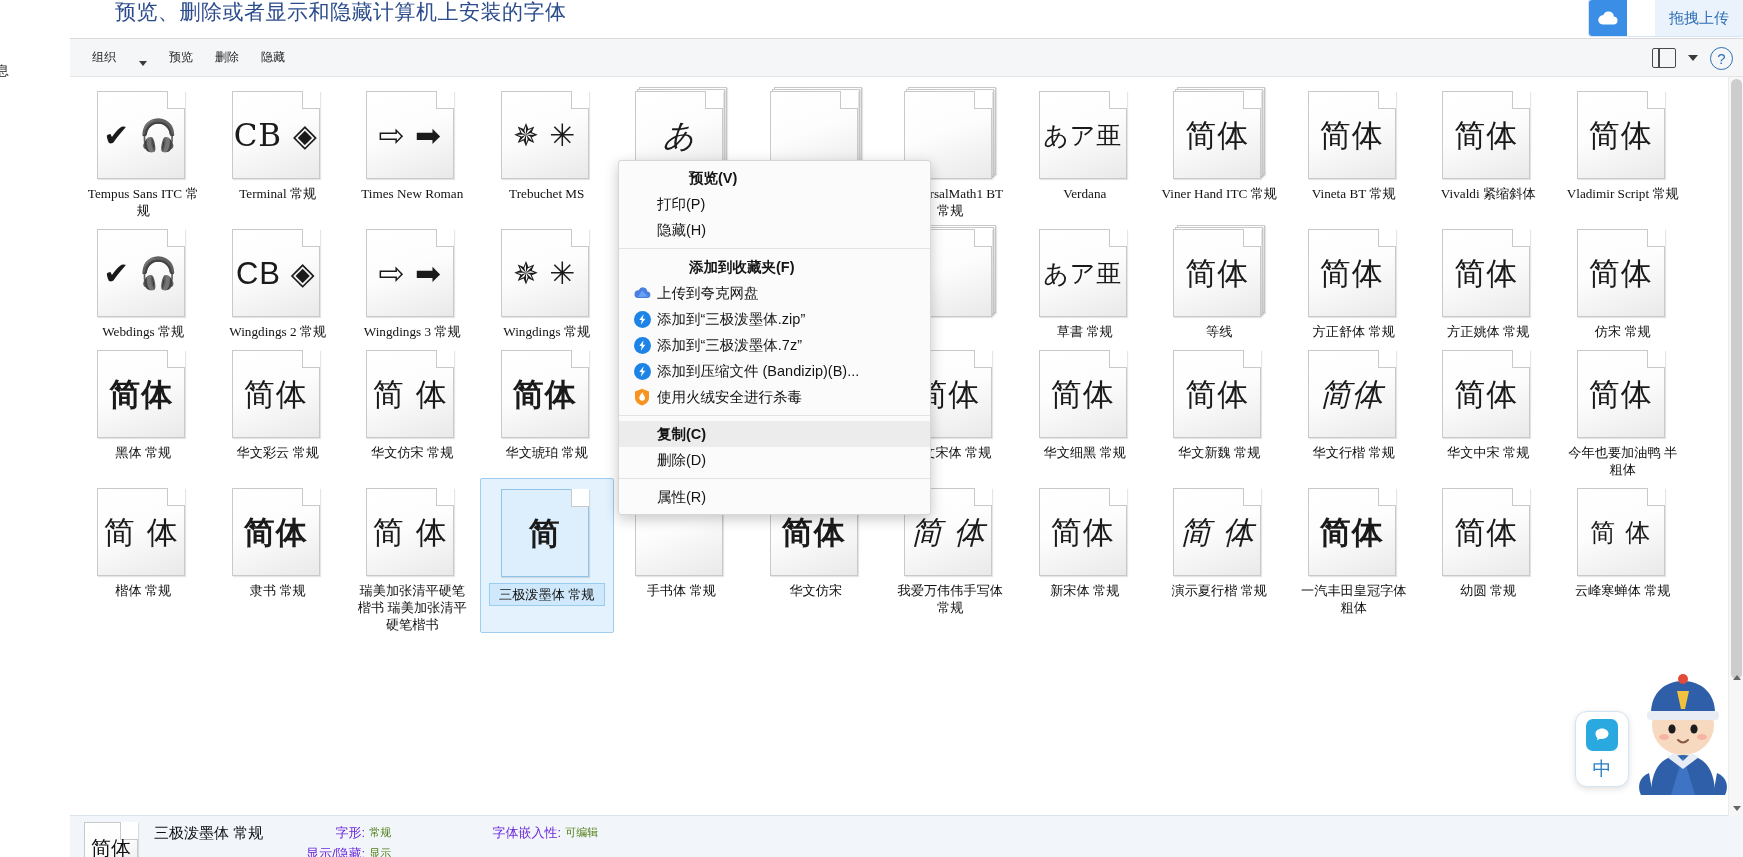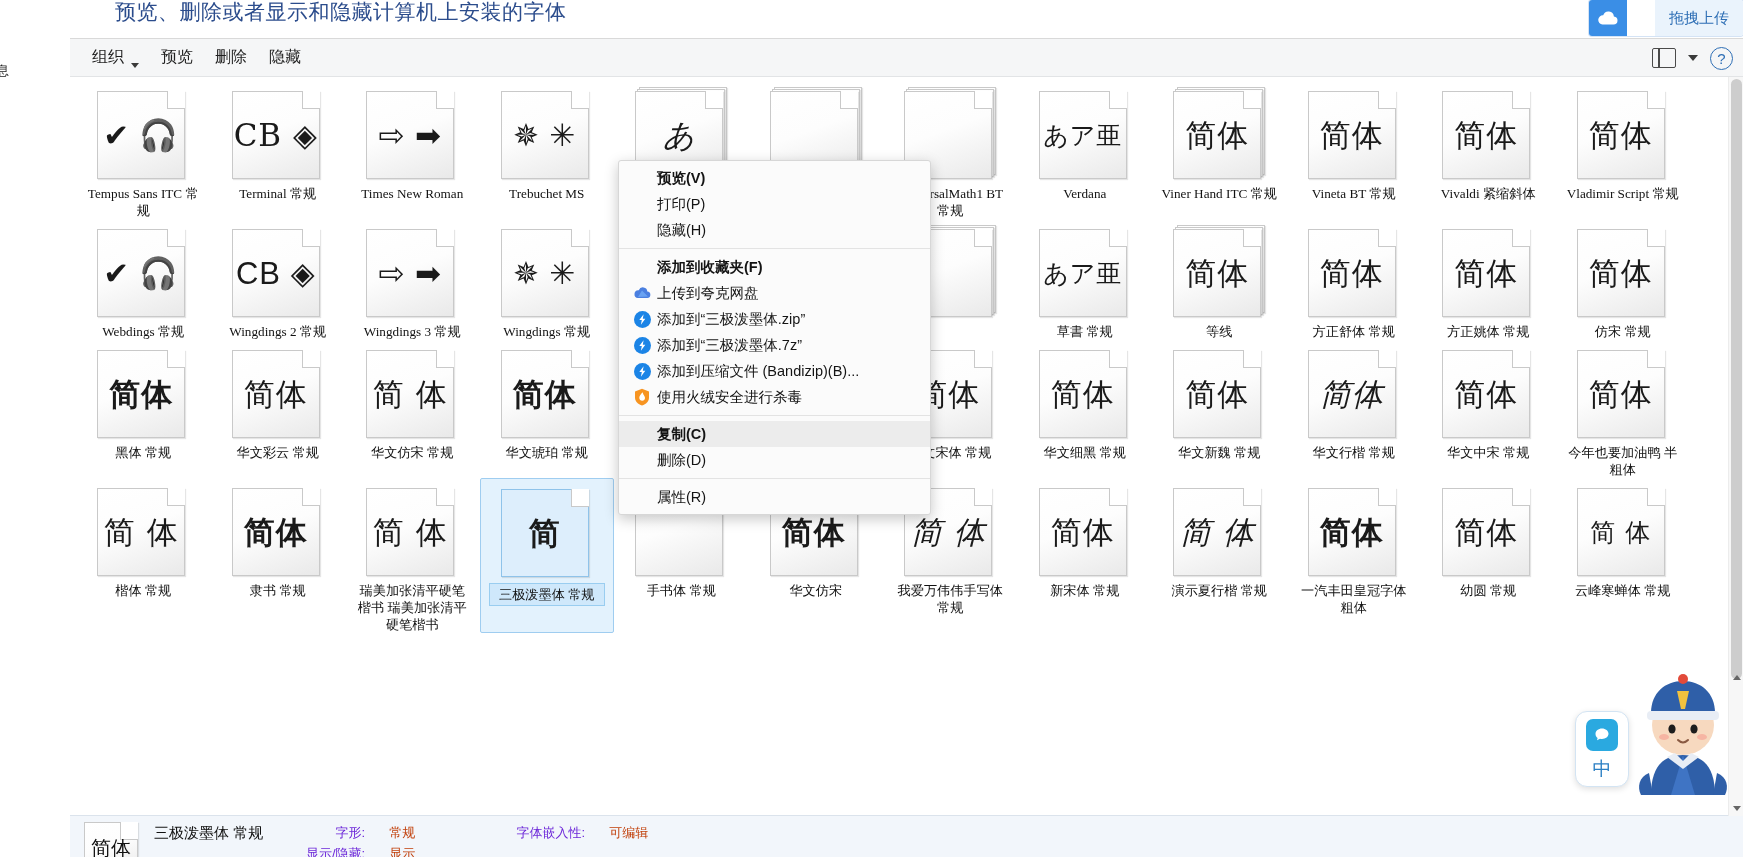--- a/index.html
+++ b/index.html
@@ -77,26 +77,26 @@
   
   .toolbar {
     position: relative;
     height: 38px;
     background: #f5f6f7;
     border-bottom: 1px solid #e2e4e6;
     display: flex; align-items: center;
     padding-left: 11px;
   }
   .tb-item {
-    font-size: 16px;
+    font-size: 12px;
     color: #1f1f1f;
     padding: 4px 11px;
     white-space: nowrap;
     cursor: default;
-    display: flex; align-items: flex-end; gap: 7px;
+    display: flex; align-items: flex-end; gap: 23px;
   }
   .caret-dn {
     width: 0; height: 0;
     border-left: 4px solid transparent;
     border-right: 4px solid transparent;
     border-top: 5px solid #3a3a3a;
     display: inline-block;
     margin-top: 2px;
   }
   .tb-right {
@@ -236,21 +236,21 @@
   .ctx-item {
     display: flex; align-items: center;
     height: 26px;
     padding: 0 14px 0 10px;
     font-size: 14.5px;
     color: #141414;
     white-space: nowrap;
     cursor: default;
   }
   .ctx-item.hl { background: #ececec; font-weight: bold; }
-  .ctx-item.bold { font-weight: bold; }
+  .ctx-item.bold { font-weight: bold; margin-left: 32px; }
   .ctx-ico {
     width: 26px; min-width: 26px;
     display: flex; align-items: center; justify-content: center;
     margin-right: 2px;
   }
   .ctx-text-pad { padding-left: 28px; }
   .ctx-sep {
     height: 1px; background: #e3e3e3;
     margin: 5px 0;
   }
@@ -277,21 +277,21 @@
     font-size: 20px; color: #111; z-index: 3;
   }
   .dp-cols { display: flex; align-items: flex-start; gap: 0; }
   .dp-title {
     font-size: 15px; color: #111; white-space: nowrap;
     line-height: 22px; margin-right: 26px;
   }
   .dp-field { display: flex; flex-direction: column; }
   .dp-row { display: flex; line-height: 21px; white-space: nowrap; }
   .dp-key { font-size: 13px; color: #6d28d9; text-align: right; }
-  .dp-val { font-size: 13px; color: #c2410c; margin-left: 24px; }
+  .dp-val { font-size: 11px; color: #4d7c0f; margin-left: 4px; }
   .dp-g1 .dp-key { width: 76px; }
   .dp-g2 { margin-left: 78px; }
   .dp-g2 .dp-key { width: 92px; }
 
   
   .vscroll {
     position: absolute;
     right: 0; top: 38px;
     width: 15px; height: 739px;
     background: #f7f7f7;

